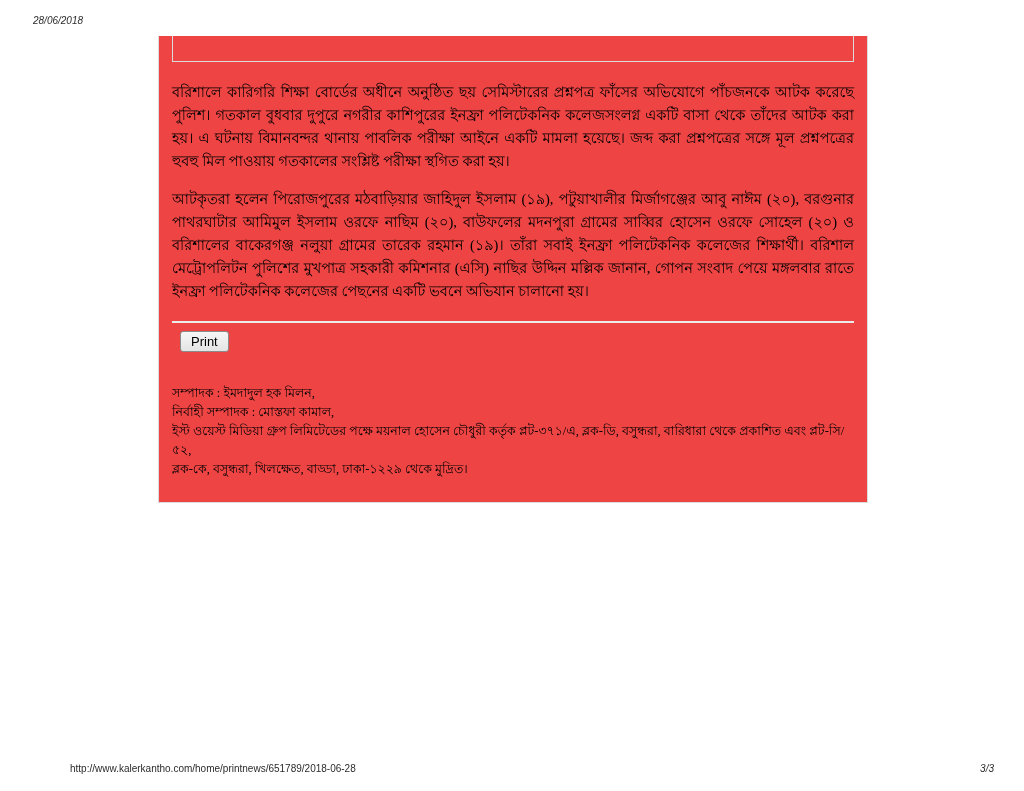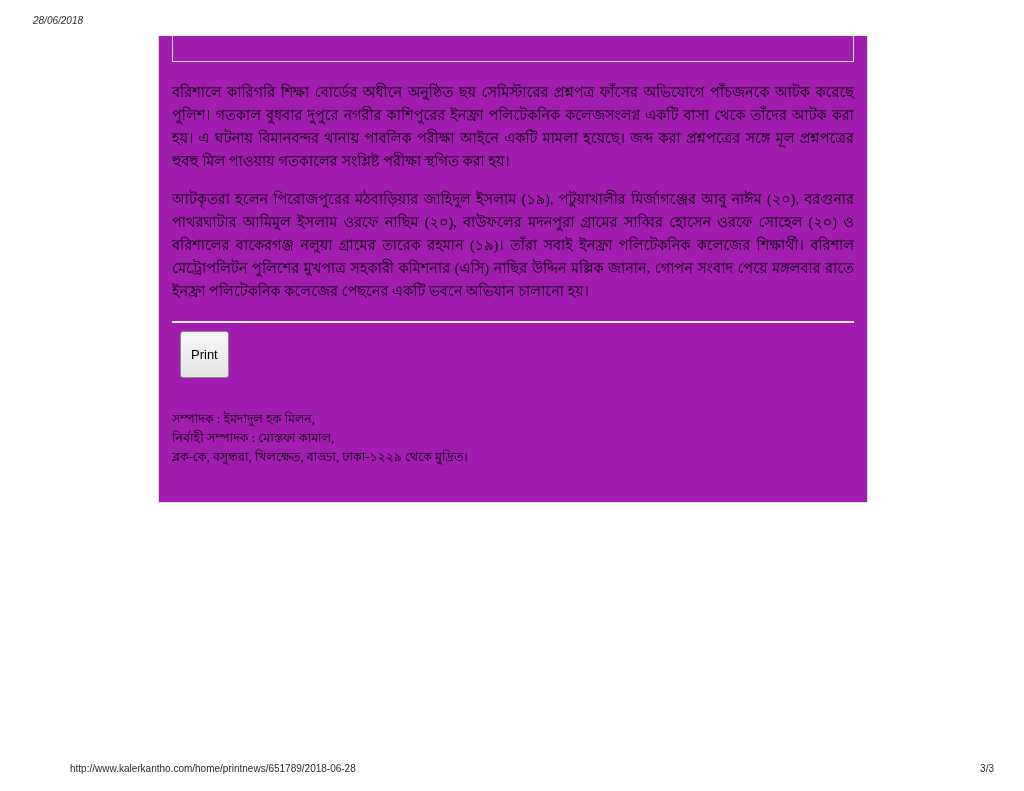--- a/index.html
+++ b/index.html
@@ -40,21 +40,21 @@
     position: absolute;
     left: 158px;
     top: 36px;
     width: 710px;
     height: 467px;
     box-sizing: border-box;
     border: 1px solid #dcdcdc;
     border-top: none;
     padding: 0 13px;
     overflow: hidden;
-    background: #a21caf;
+    background: #ef4444;
   }
   
   .placeholder {
     height: 26px;
     border: 1px solid #dcdcdc;
     border-top: none;
     box-sizing: border-box;
   }
   .para {
     margin: 19px 0 0 0;
@@ -74,21 +74,21 @@
   }
   .print-btn {
     display: inline-block;
     margin: 8px 0 0 8px;
     font-family: "Liberation Sans", sans-serif;
     font-size: 13px;
     color: #000;
     background: linear-gradient(#f7f7f7, #e4e4e4);
     border: 1px solid #8b8b8b;
     border-radius: 3px;
-    padding: 15px 10px;
+    padding: 2px 10px;
     cursor: pointer;
   }
   .publisher {
     margin-top: 32px;
     font-family: "Liberation Serif", serif;
     font-size: 12.5px;
     line-height: 19px;
     color: #000;
   }
   
@@ -99,20 +99,21 @@
     font-size: 10px;
     color: #2b2b2b;
     margin-left: 37px;
   }
   .page-number {
     position: absolute;
     right: 30px;
     bottom: 17px;
     font-size: 10px;
     color: #2b2b2b;
+    font-style: italic;
   }
 </style>
 </head>
 <body>
 
 <div class="page">
 
   <div class="print-date">28/06/2018</div>
 
 
@@ -124,20 +125,21 @@
 
     <p class="para">আটকৃতরা হলেন পিরোজপুরের মঠবাড়িয়ার জাহিদুল ইসলাম (১৯), পটুয়াখালীর মির্জাগঞ্জের আবু নাঈম (২০), বরগুনার পাথরঘাটার আমিমুল ইসলাম ওরফে নাছিম (২০), বাউফলের মদনপুরা গ্রামের সাব্বির হোসেন ওরফে সোহেল (২০) ও বরিশালের বাকেরগঞ্জ নলুয়া গ্রামের তারেক রহমান (১৯)। তাঁরা সবাই ইনফ্রা পলিটেকনিক কলেজের শিক্ষার্থী। বরিশাল মেট্রোপলিটন পুলিশের মুখপাত্র সহকারী কমিশনার (এসি) নাছির উদ্দিন মল্লিক জানান, গোপন সংবাদ পেয়ে মঙ্গলবার রাতে ইনফ্রা পলিটেকনিক কলেজের পেছনের একটি ভবনে অভিযান চালানো হয়।</p>
 
     <div class="divider"></div>
 
     <button class="print-btn" type="button">Print</button>
 
     <div class="publisher">
       <div class="pub-line">সম্পাদক : ইমদাদুল হক মিলন,</div>
       <div class="pub-line">নির্বাহী সম্পাদক : মোস্তফা কামাল,</div>
+      <div class="pub-line">ইস্ট ওয়েস্ট মিডিয়া গ্রুপ লিমিটেডের পক্ষে ময়নাল হোসেন চৌধুরী কর্তৃক প্লট-৩৭১/এ, ব্লক-ডি, বসুন্ধরা, বারিধারা থেকে প্রকাশিত এবং প্লট-সি/৫২,</div>
       <div class="pub-line">ব্লক-কে, বসুন্ধরা, খিলক্ষেত, বাড্ডা, ঢাকা-১২২৯ থেকে মুদ্রিত।</div>
 
     </div>
 
   </div>
 
   <div class="footer-url">http://www.kalerkantho.com/home/printnews/651789/2018-06-28</div>
 
   <div class="page-number">3/3</div>
 

